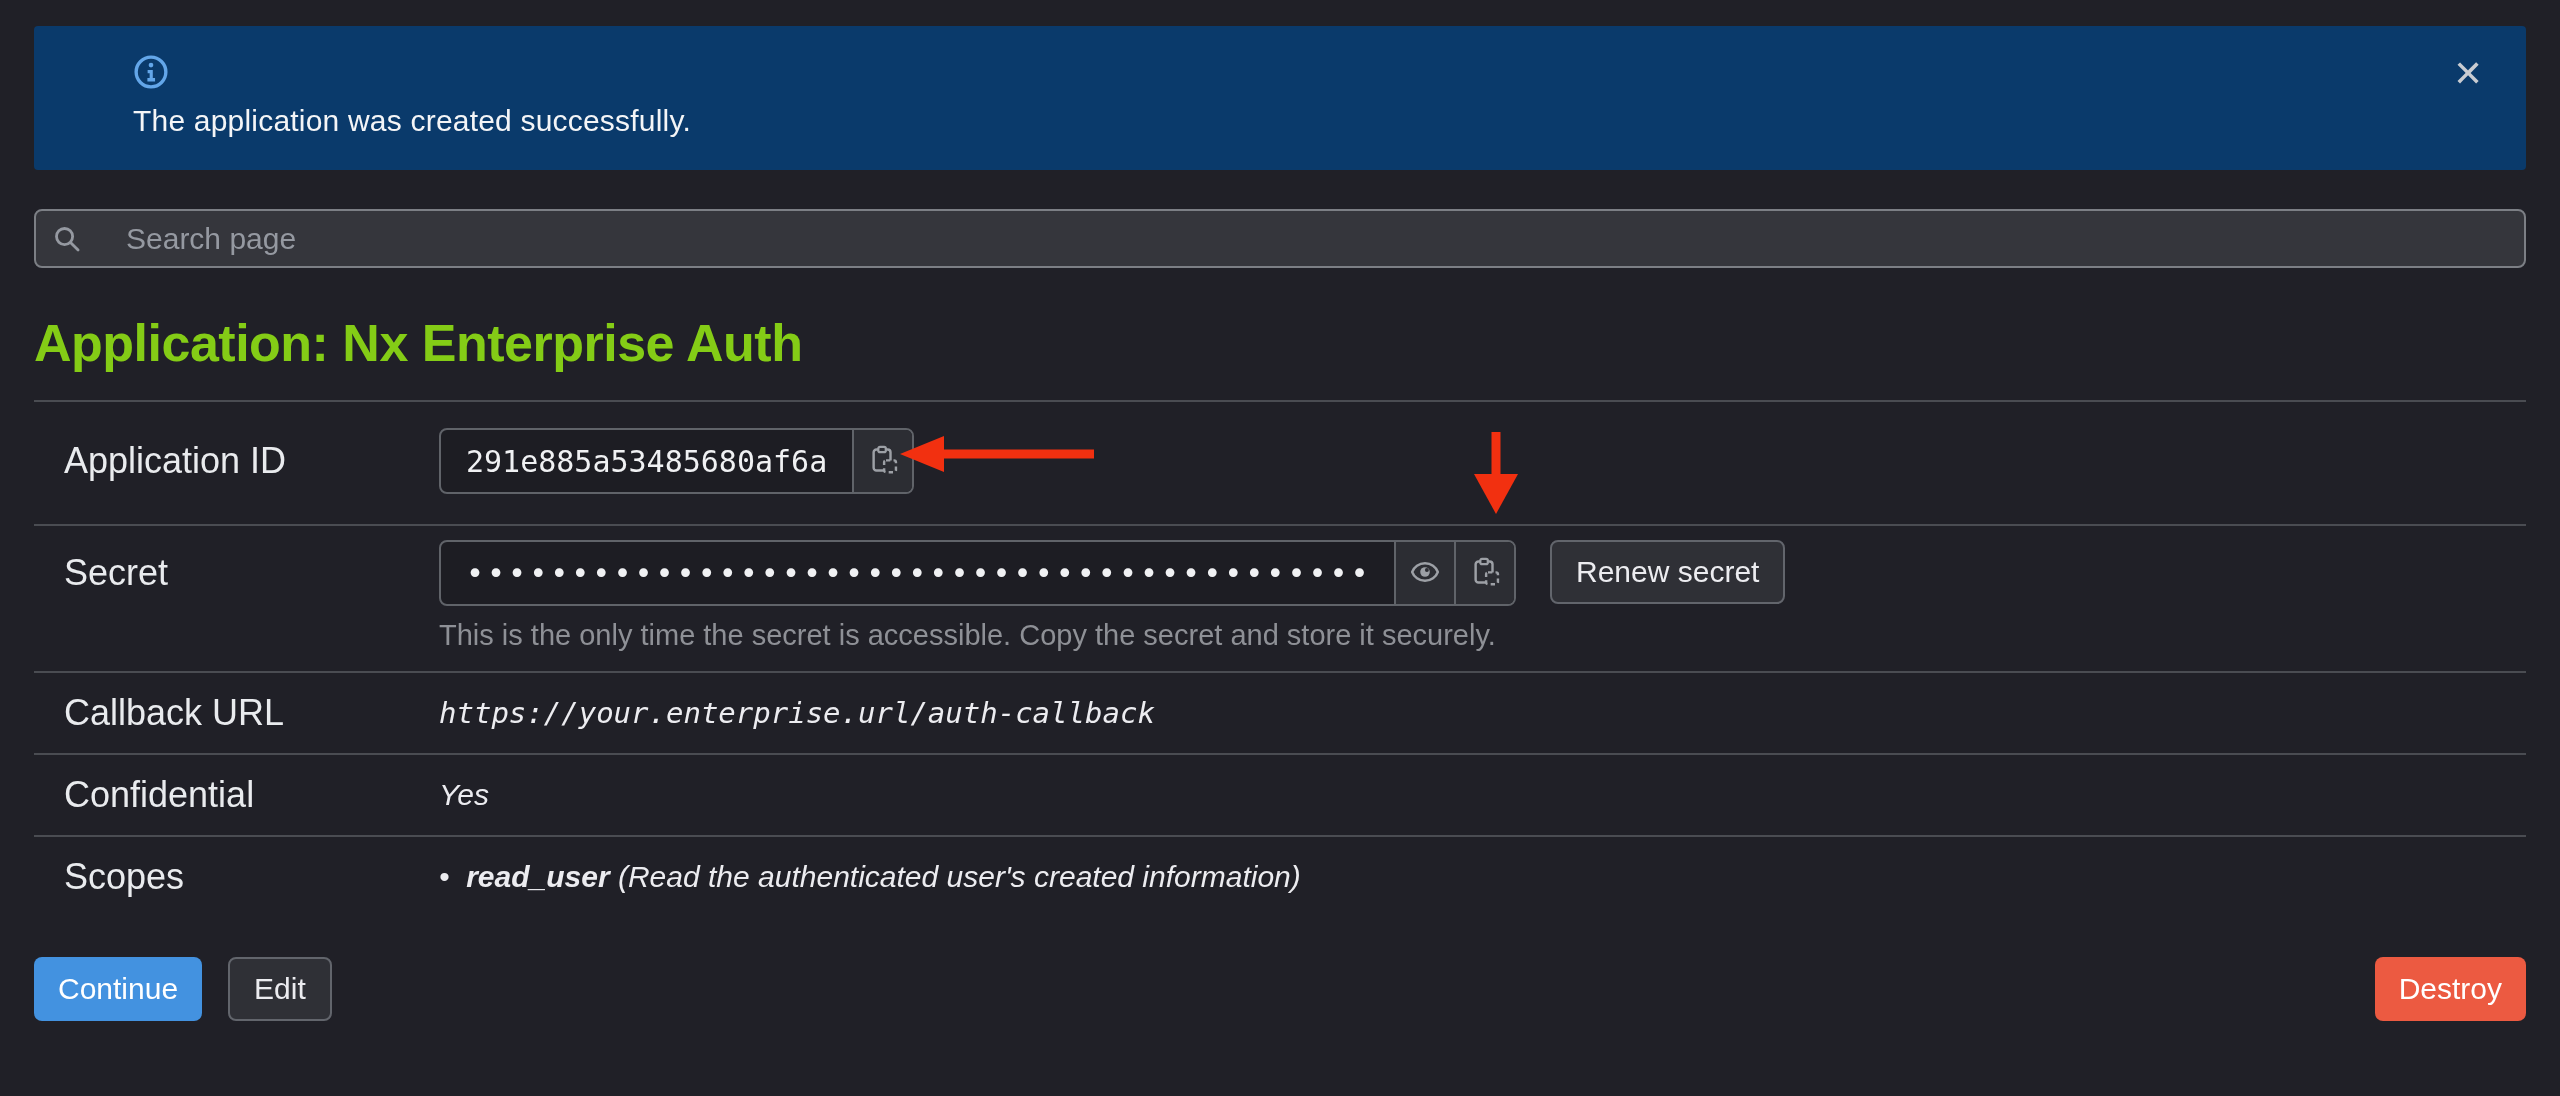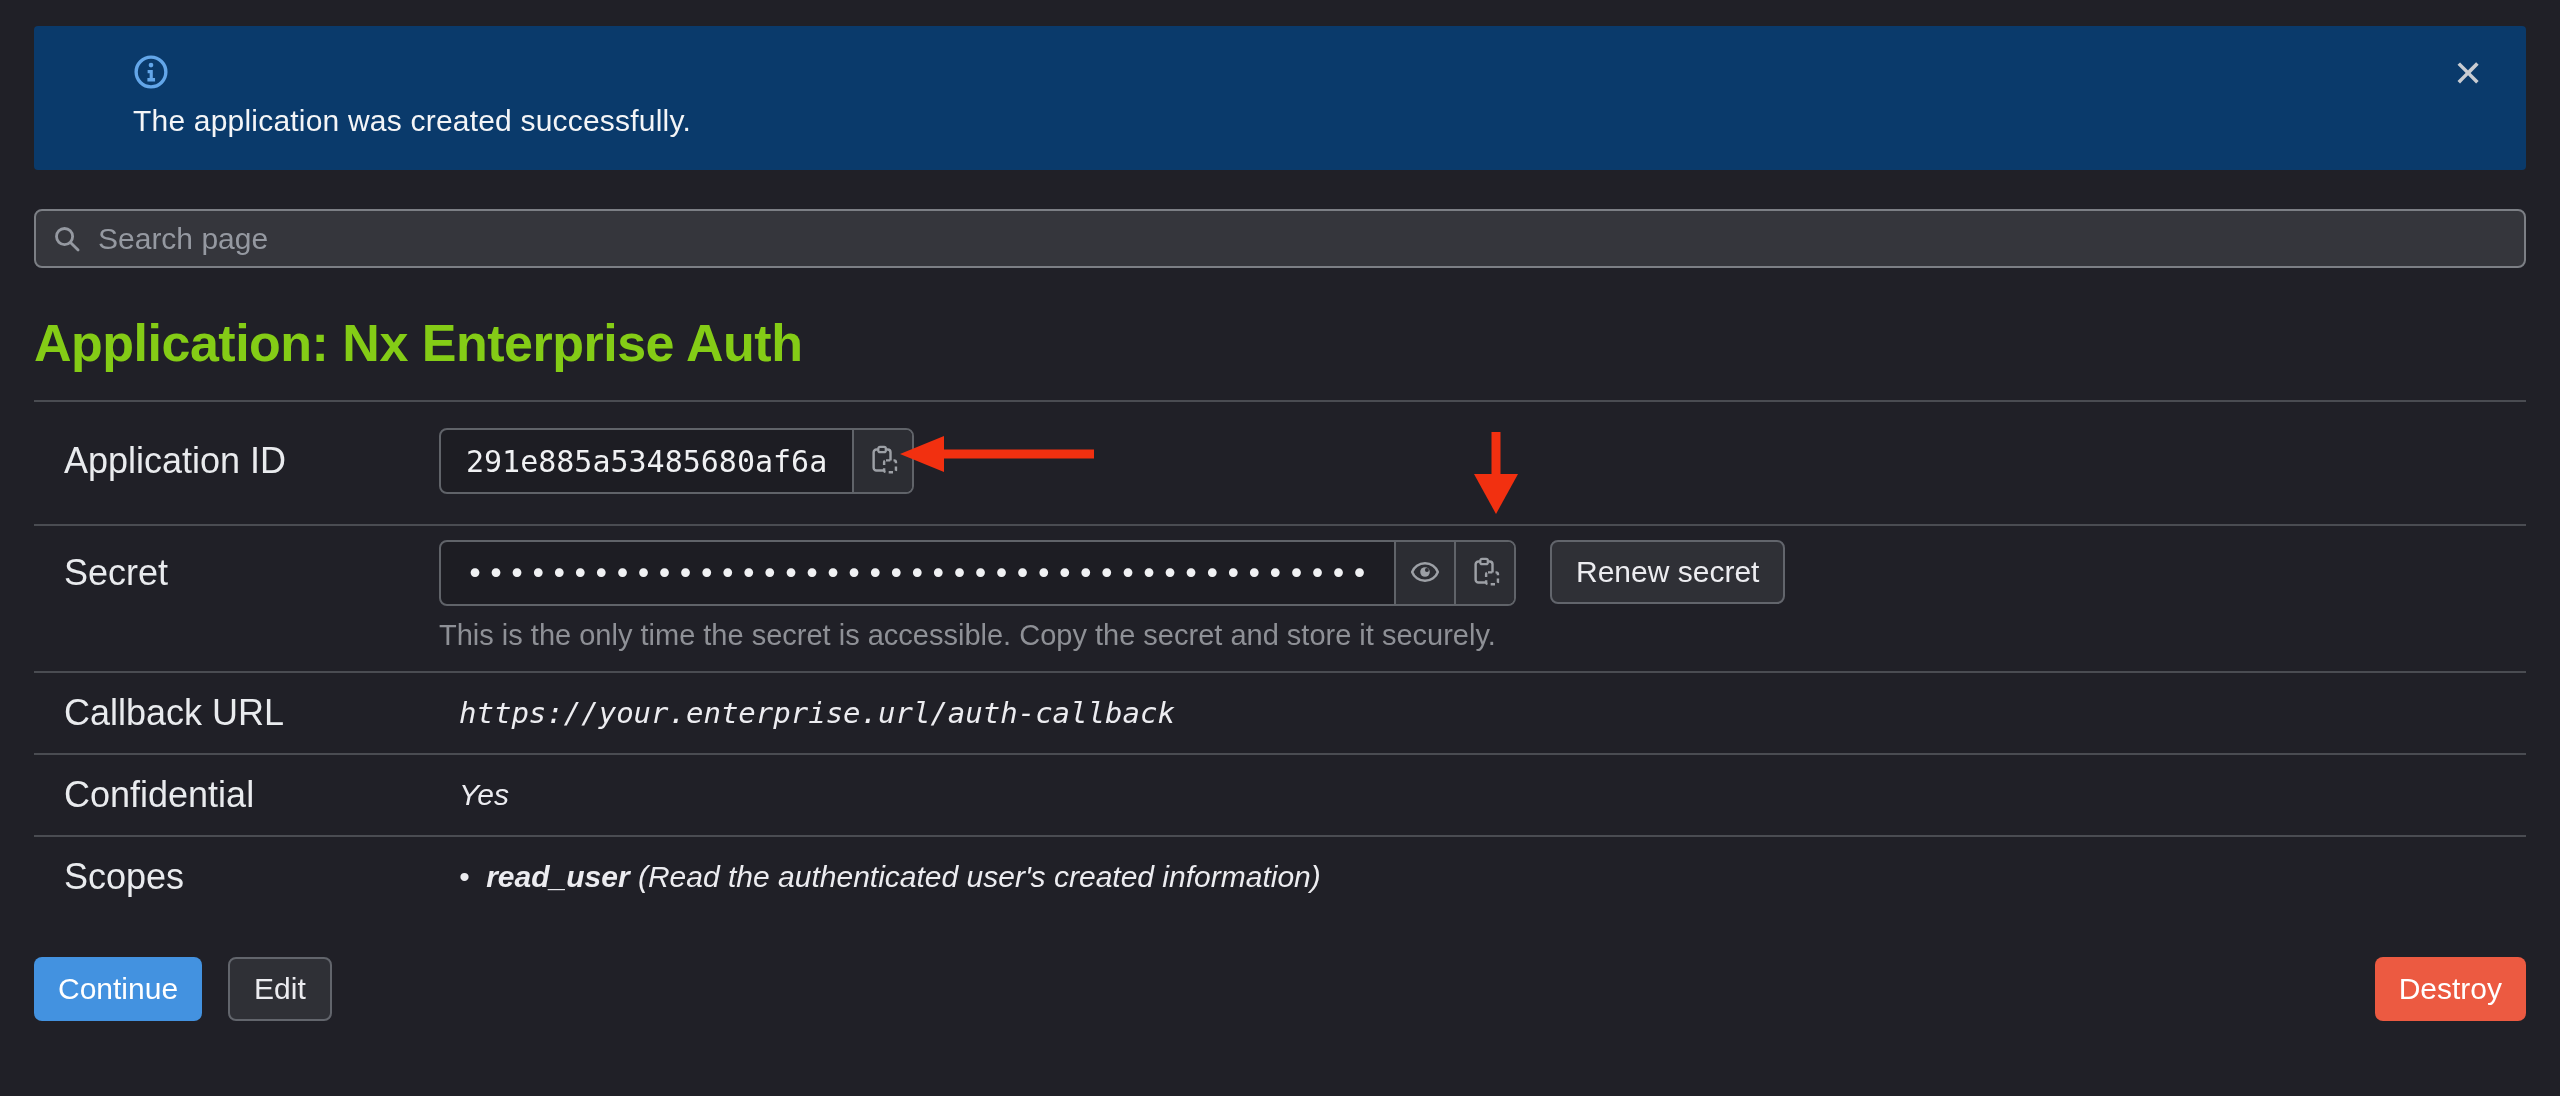--- a/index.html
+++ b/index.html
@@ -38,21 +38,21 @@
     height:59px;box-sizing:border-box;
     border:2px solid #7c7f85;border-radius:8px;
     background:#35363c;
     display:flex;align-items:center;gap:14px;
     padding:0 16px;
     margin-bottom:45px;
   }
   .search-bar .search-icon{width:30px;height:30px;color:#9599a1;flex:none;}
   .search-bar input{
     flex:1;background:transparent;border:none;outline:none;
-    font-size:30px;color:#c4b5fd;font-family:inherit;
+    font-size:30px;color:#c4b5fd;font-family:inherit;margin-left:28px;
   }
   .search-bar input::placeholder{color:#9599a1;opacity:1;}
 
   
   h1.page-title{
     font-size:52px;font-weight:700;letter-spacing:-.5px;
     margin:0 0 27px 0;color:#84cc16;
   }
 
   
@@ -62,21 +62,21 @@
     padding-left:30px;box-sizing:border-box;
   }
   .row-label{width:375px;flex:none;font-size:36px;color:#e9ebee;}
   .row-value{font-size:30px;color:#ececf0;}
   .mono{font-family:"DejaVu Sans Mono","Liberation Mono",monospace;font-size:29px;}
 
   .row-app-id{padding-top:26px;padding-bottom:30px;}
   .row-app-id .row-label{line-height:66px;}
   .row-secret{padding-top:14px;padding-bottom:19px;}
   .row-secret .row-label{line-height:66px;}
-  .row-simple{padding-top:23px;padding-bottom:23px;gap:20px;}
+  .row-simple{padding-top:23px;padding-bottom:23px;}
   .row-simple .row-label{line-height:34px;}
   .row-simple .row-value{line-height:34px;font-style:italic;}
   .row-scopes{border-bottom:none;}
 
   
   .input-group{
     display:inline-flex;align-items:stretch;
     border:2px solid #606369;border-radius:8px;
     background:#1d1d23;height:66px;box-sizing:border-box;
     overflow:hidden;vertical-align:top;

